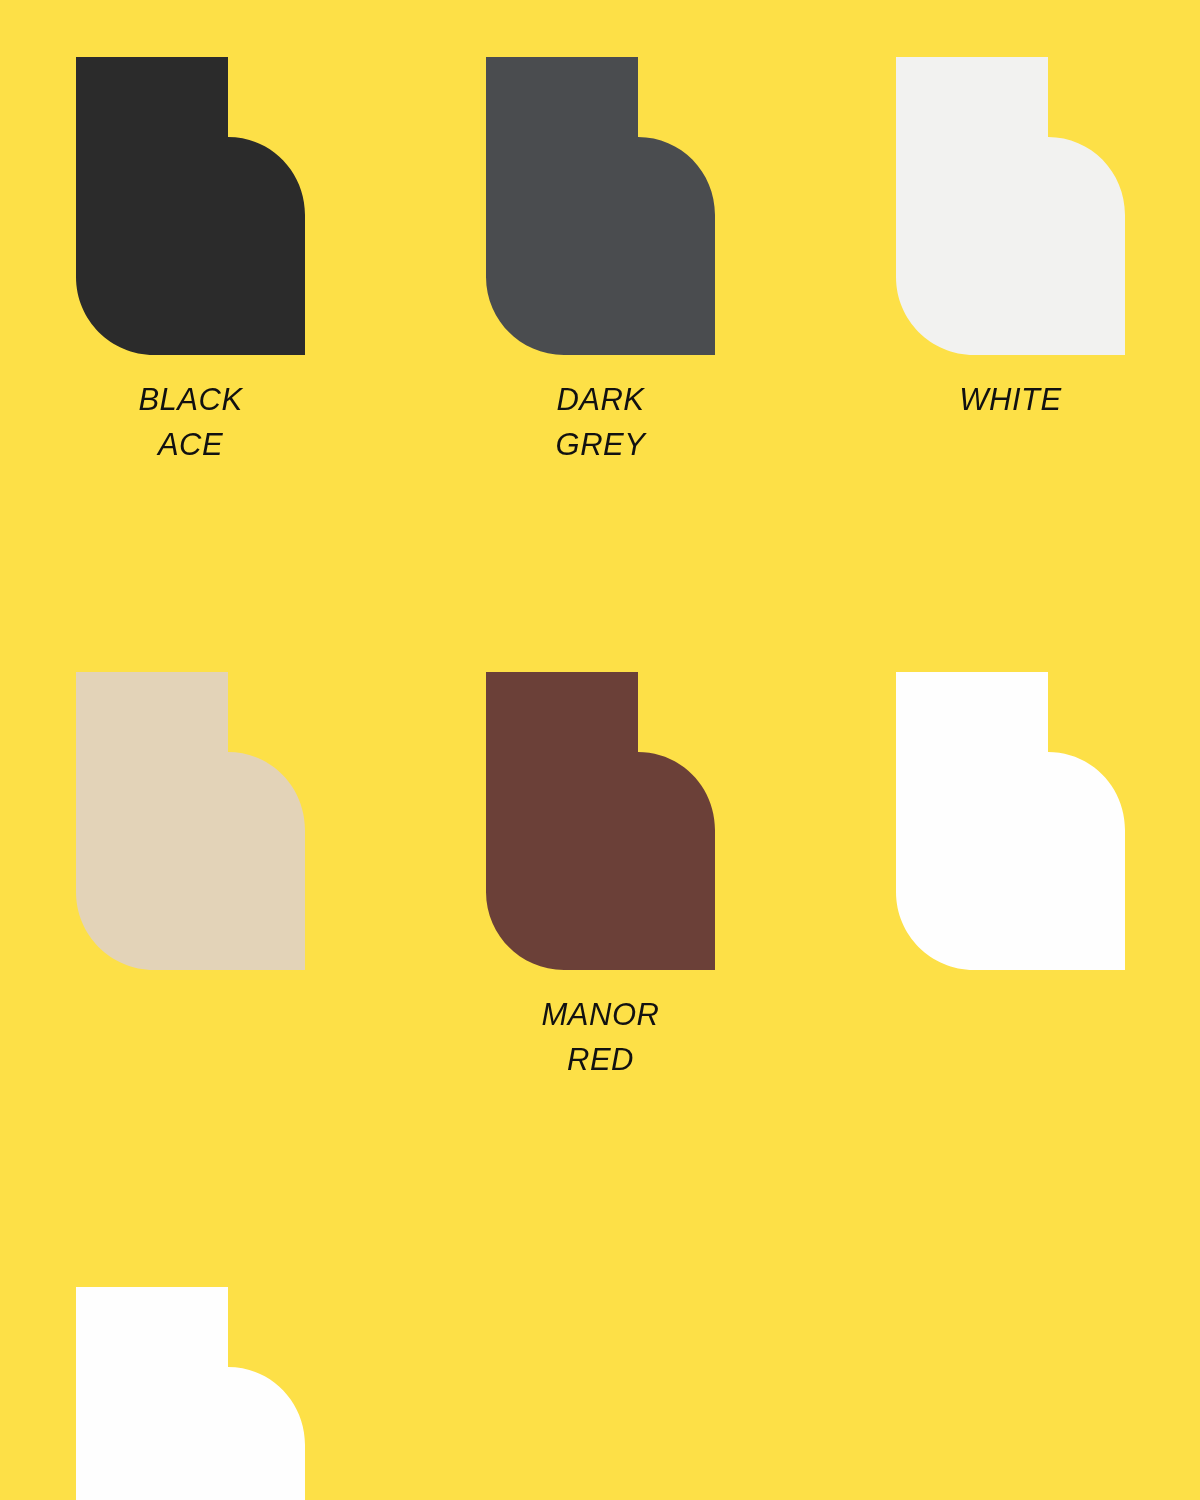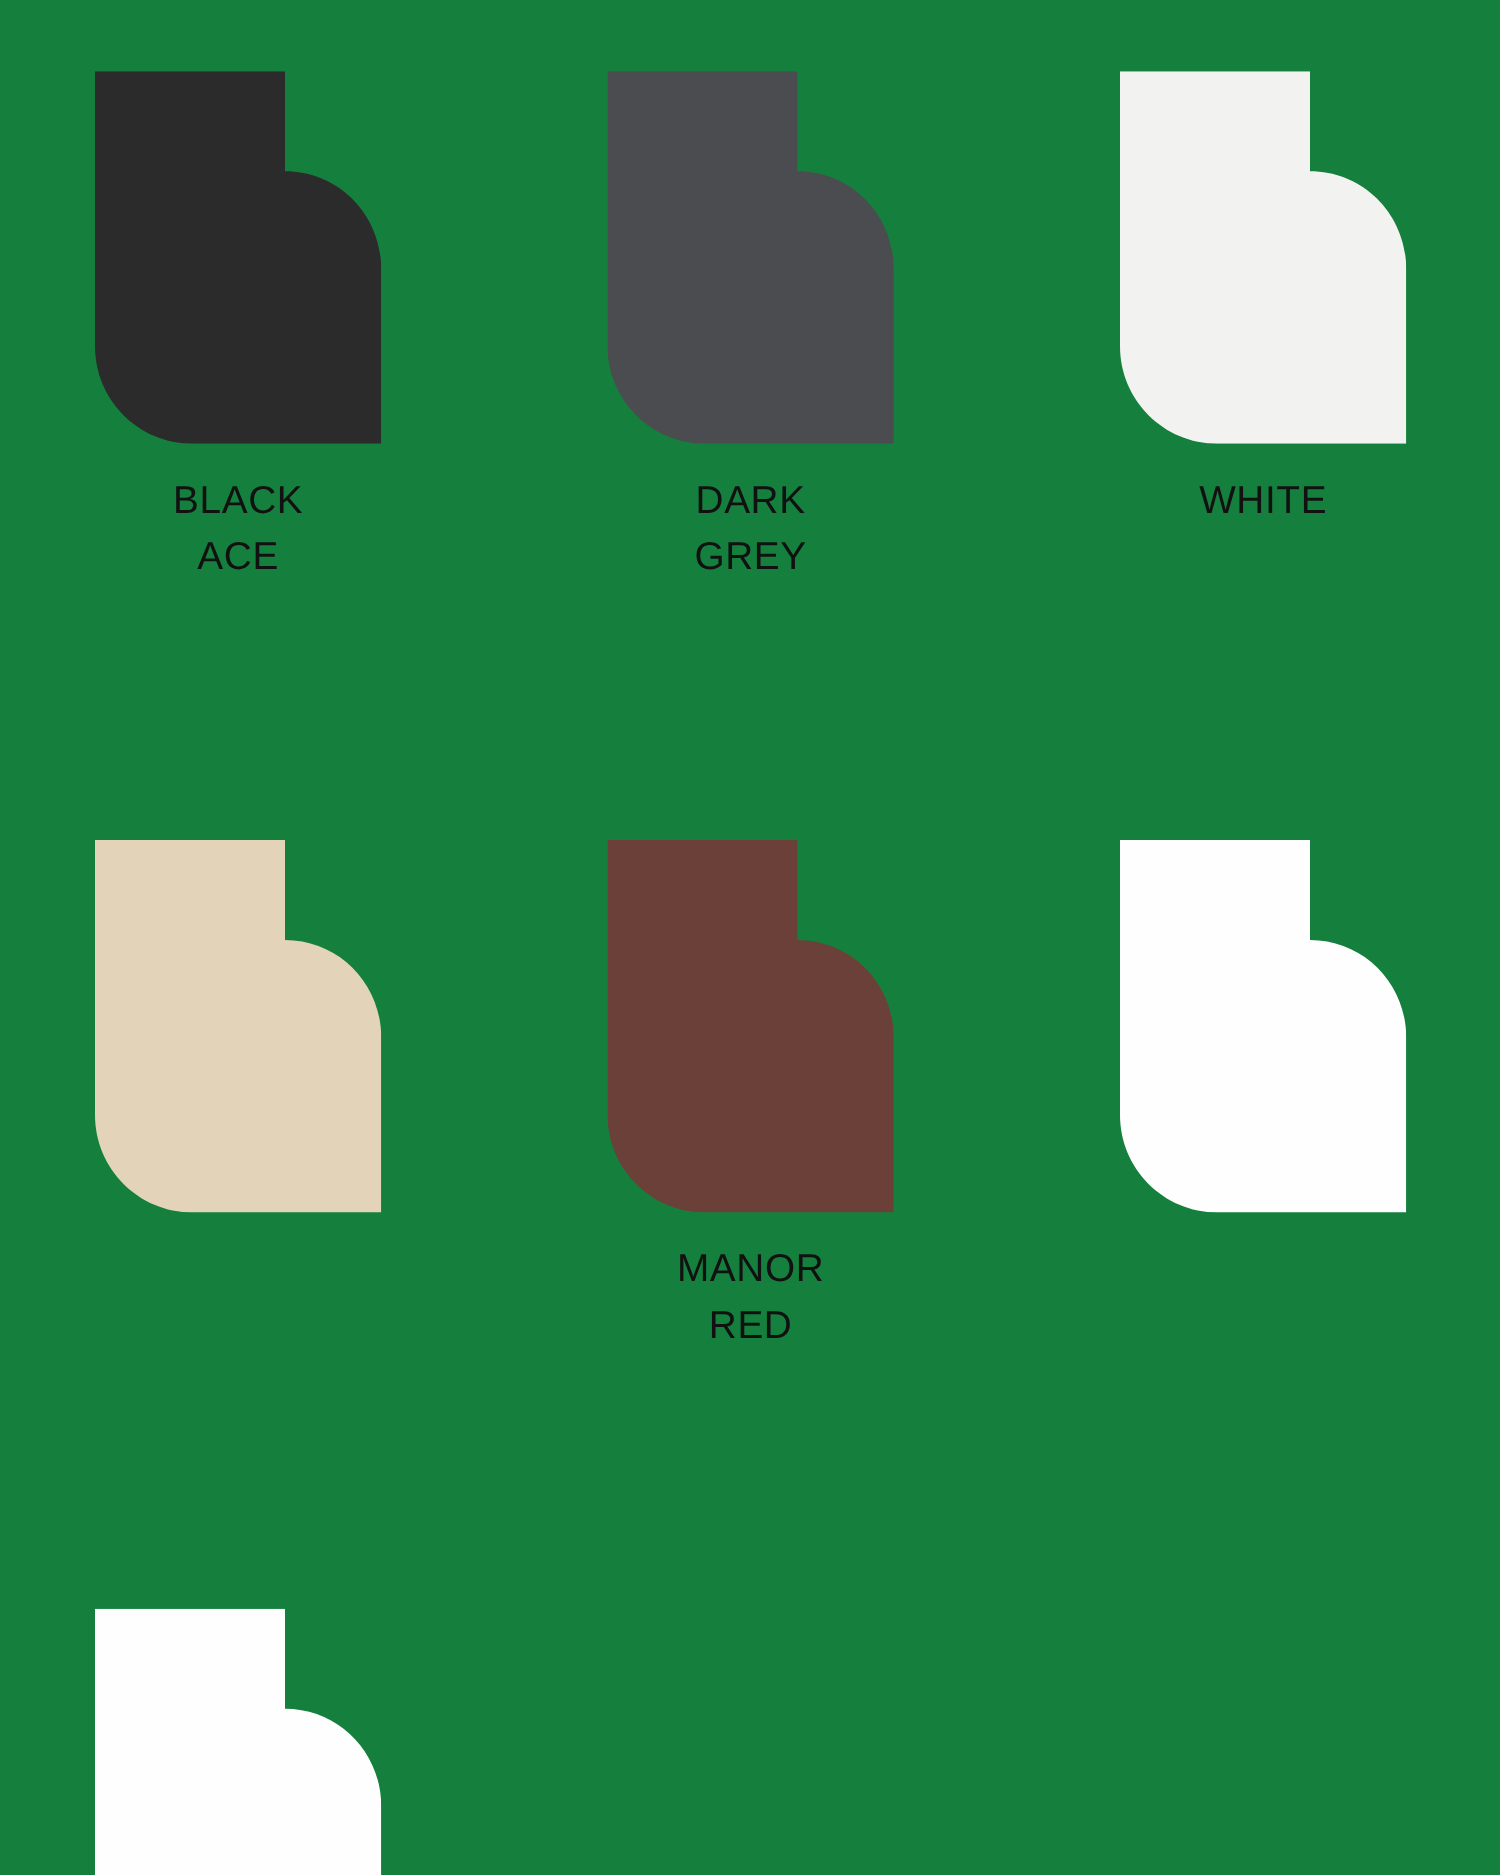--- a/index.html
+++ b/index.html
@@ -13,21 +13,22 @@
     height: 1500px;
     font-family: "Liberation Sans", sans-serif;
     -webkit-font-smoothing: antialiased;
     overflow: hidden;
   }
 
   .swatch-board {
     position: relative;
     width: 1200px;
     height: 1500px;
-    background: #15803d;
+    background: #fde047;
+    font-style: italic;
   }
 
   
   .swatch-grid {
     position: absolute;
     left: 76px;
     top: 57px;
     width: 1048px;
     display: grid;
     grid-template-columns: repeat(3, 229px);

